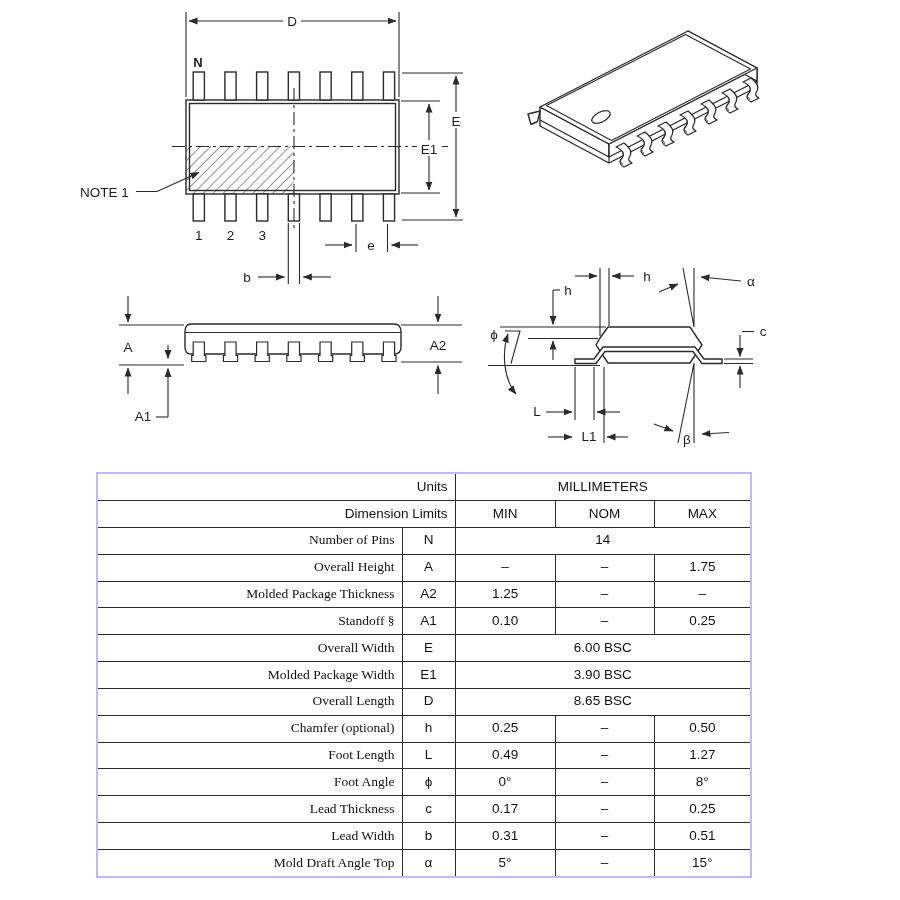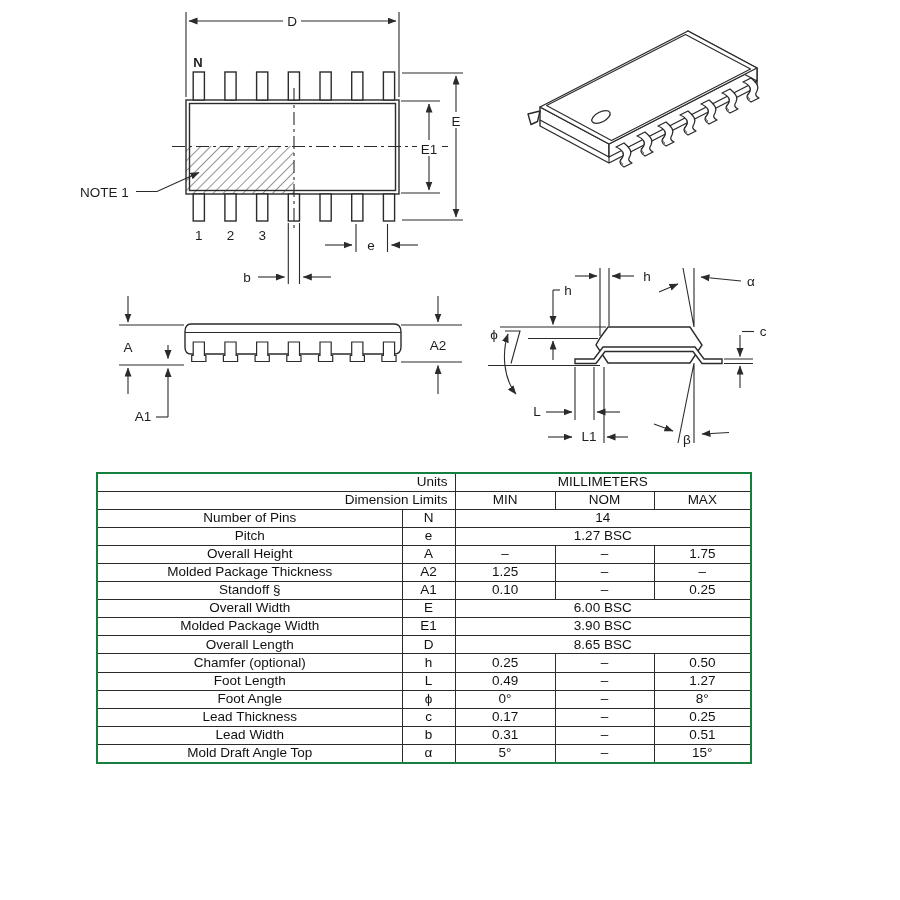--- a/index.html
+++ b/index.html
@@ -1,28 +1,28 @@
 <!DOCTYPE html>
 <html><head>
 <meta charset="utf-8">
 <style>
   html,body{margin:0;padding:0;background:#fff;}
   .canvas{position:relative;width:900px;height:900px;background:#ffffff;overflow:hidden;
           font-family:"Liberation Sans", sans-serif;color:#1d1d1d;}
   svg.drawings{position:absolute;left:0;top:0;}
   svg.drawings text{font-family:"Liberation Sans", sans-serif;font-size:13.5px;fill:#1d1d1d;}
   svg.drawings text.sm{font-size:13px;}
-  .dim-table{position:absolute;left:96px;top:472px;width:654px;height:292px;
+  .dim-table{position:absolute;left:96px;top:472px;width:654px;height:406px;
              border-collapse:collapse;table-layout:fixed;
-             border:2px solid #15803d;}
+             border:2px solid #c4b5fd;}
   .dim-table td{border:1.5px solid #2b2b2b;font-size:13.5px;line-height:1.1;
                 padding:1px 7px;color:#111;vertical-align:middle;background:#fff;}
   .dim-table td.r{text-align:right;}
   .dim-table td.c{text-align:center;padding:1px 2px;}
-  .dim-table td.nm{text-align:center;}
+  .dim-table td.nm{text-align:right;font-family:Liberation Serif, serif;}
 </style>
 </head>
 <body>
 
 <div class="canvas">
 
 <svg class="drawings" width="900" height="470" viewBox="0 0 900 470">
   <defs>
     <marker id="ah" markerWidth="10" markerHeight="8" refX="8.5" refY="3.5" orient="auto-start-reverse" markerUnits="userSpaceOnUse">
       <path d="M0,0 L9,3.5 L0,7 Z" fill="#2b2b2b"></path>
@@ -219,25 +219,20 @@
       <td class="c">MIN</td>
       <td class="c">NOM</td>
       <td class="c">MAX</td>
     </tr>
     <tr>
           <td class="nm">Number of Pins</td>
           <td class="c">N</td>
           <td colspan="3" class="c">14</td>
         </tr>
     <tr>
-          <td class="nm">Pitch</td>
-          <td class="c">e</td>
-          <td colspan="3" class="c">1.27 BSC</td>
-        </tr>
-    <tr>
           <td class="nm">Overall Height</td>
           <td class="c">A</td>
           <td class="c">–</td>
           <td class="c">–</td>
           <td class="c">1.75</td>
         </tr>
     <tr>
           <td class="nm">Molded Package Thickness</td>
           <td class="c">A2</td>
           <td class="c">1.25</td>

